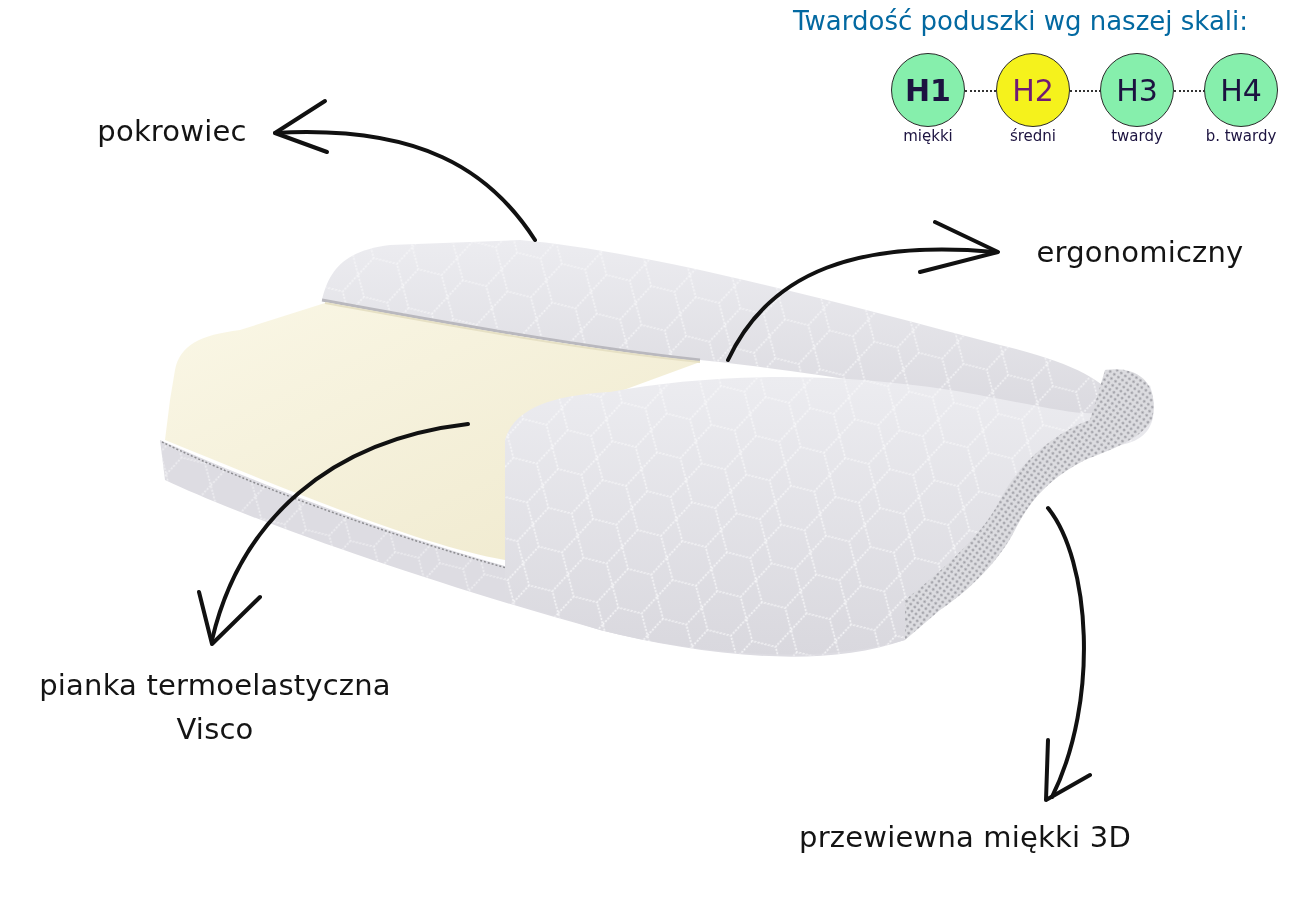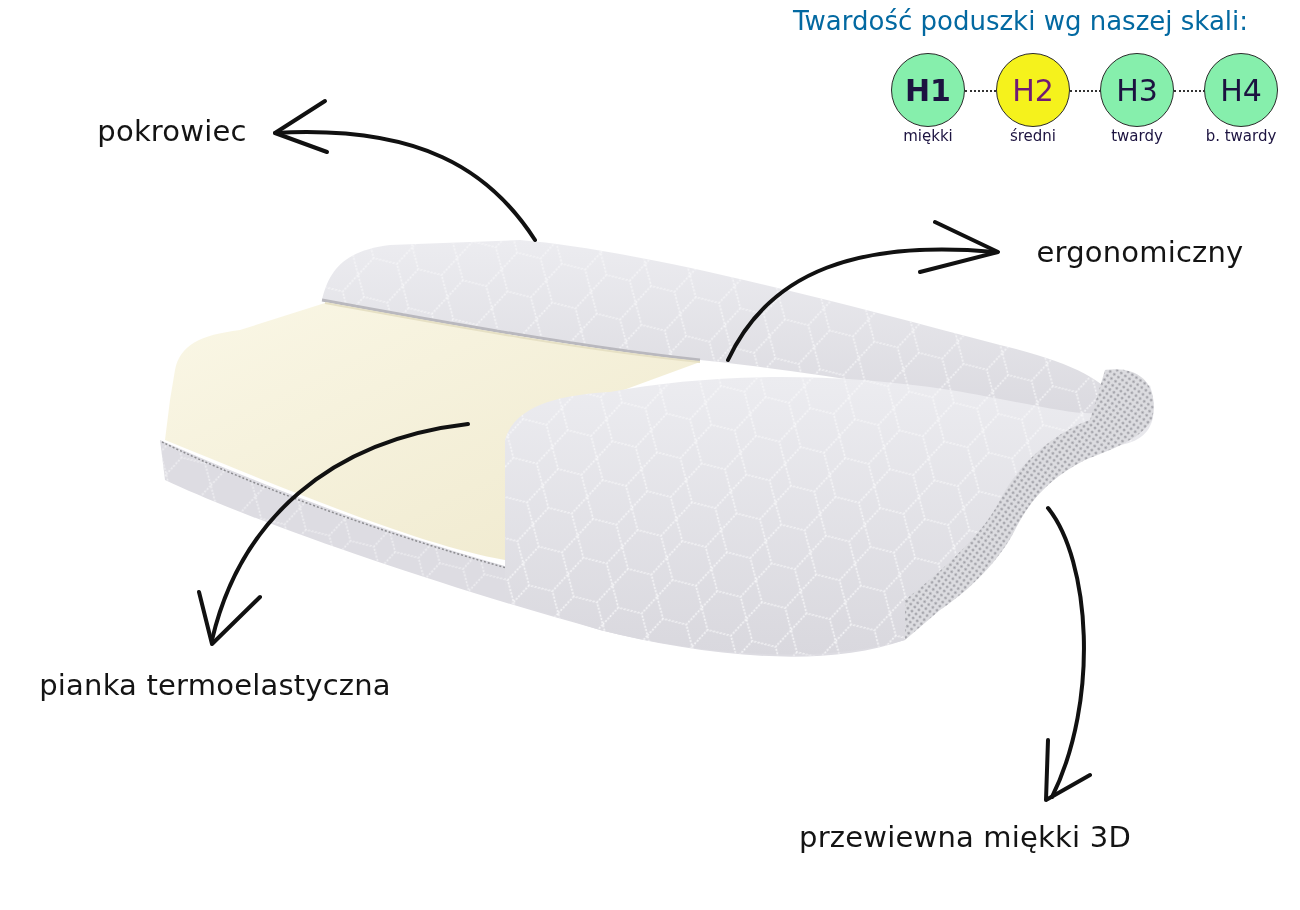--- a/index.html
+++ b/index.html
@@ -84,20 +84,21 @@
 <div class="abs label" style="left:62px; top:102px; width:220px;margin-top:7px;">
   <div>pokrowiec</div>
 </div>
 
 <div class="abs label" style="left:1010px; top:230px; width:260px;">
   <div>ergonomiczny</div>
 </div>
 
 <div class="abs label" style="left:10px; top:663px; width:410px;">
   <div>pianka termoelastyczna</div>
+  <div>Visco</div>
 </div>
 
 <div class="abs label" style="left:770px; top:815px; width:390px;">
   <div>przewiewna miękki 3D</div>
 </div>
 
 <div class="abs scale-title" style="left:793px; top:6px;">Twardość poduszki wg naszej skali:</div>
 
 <div>
   <div class="dots" style="left:965px; top:90px; width:31px;"></div>

